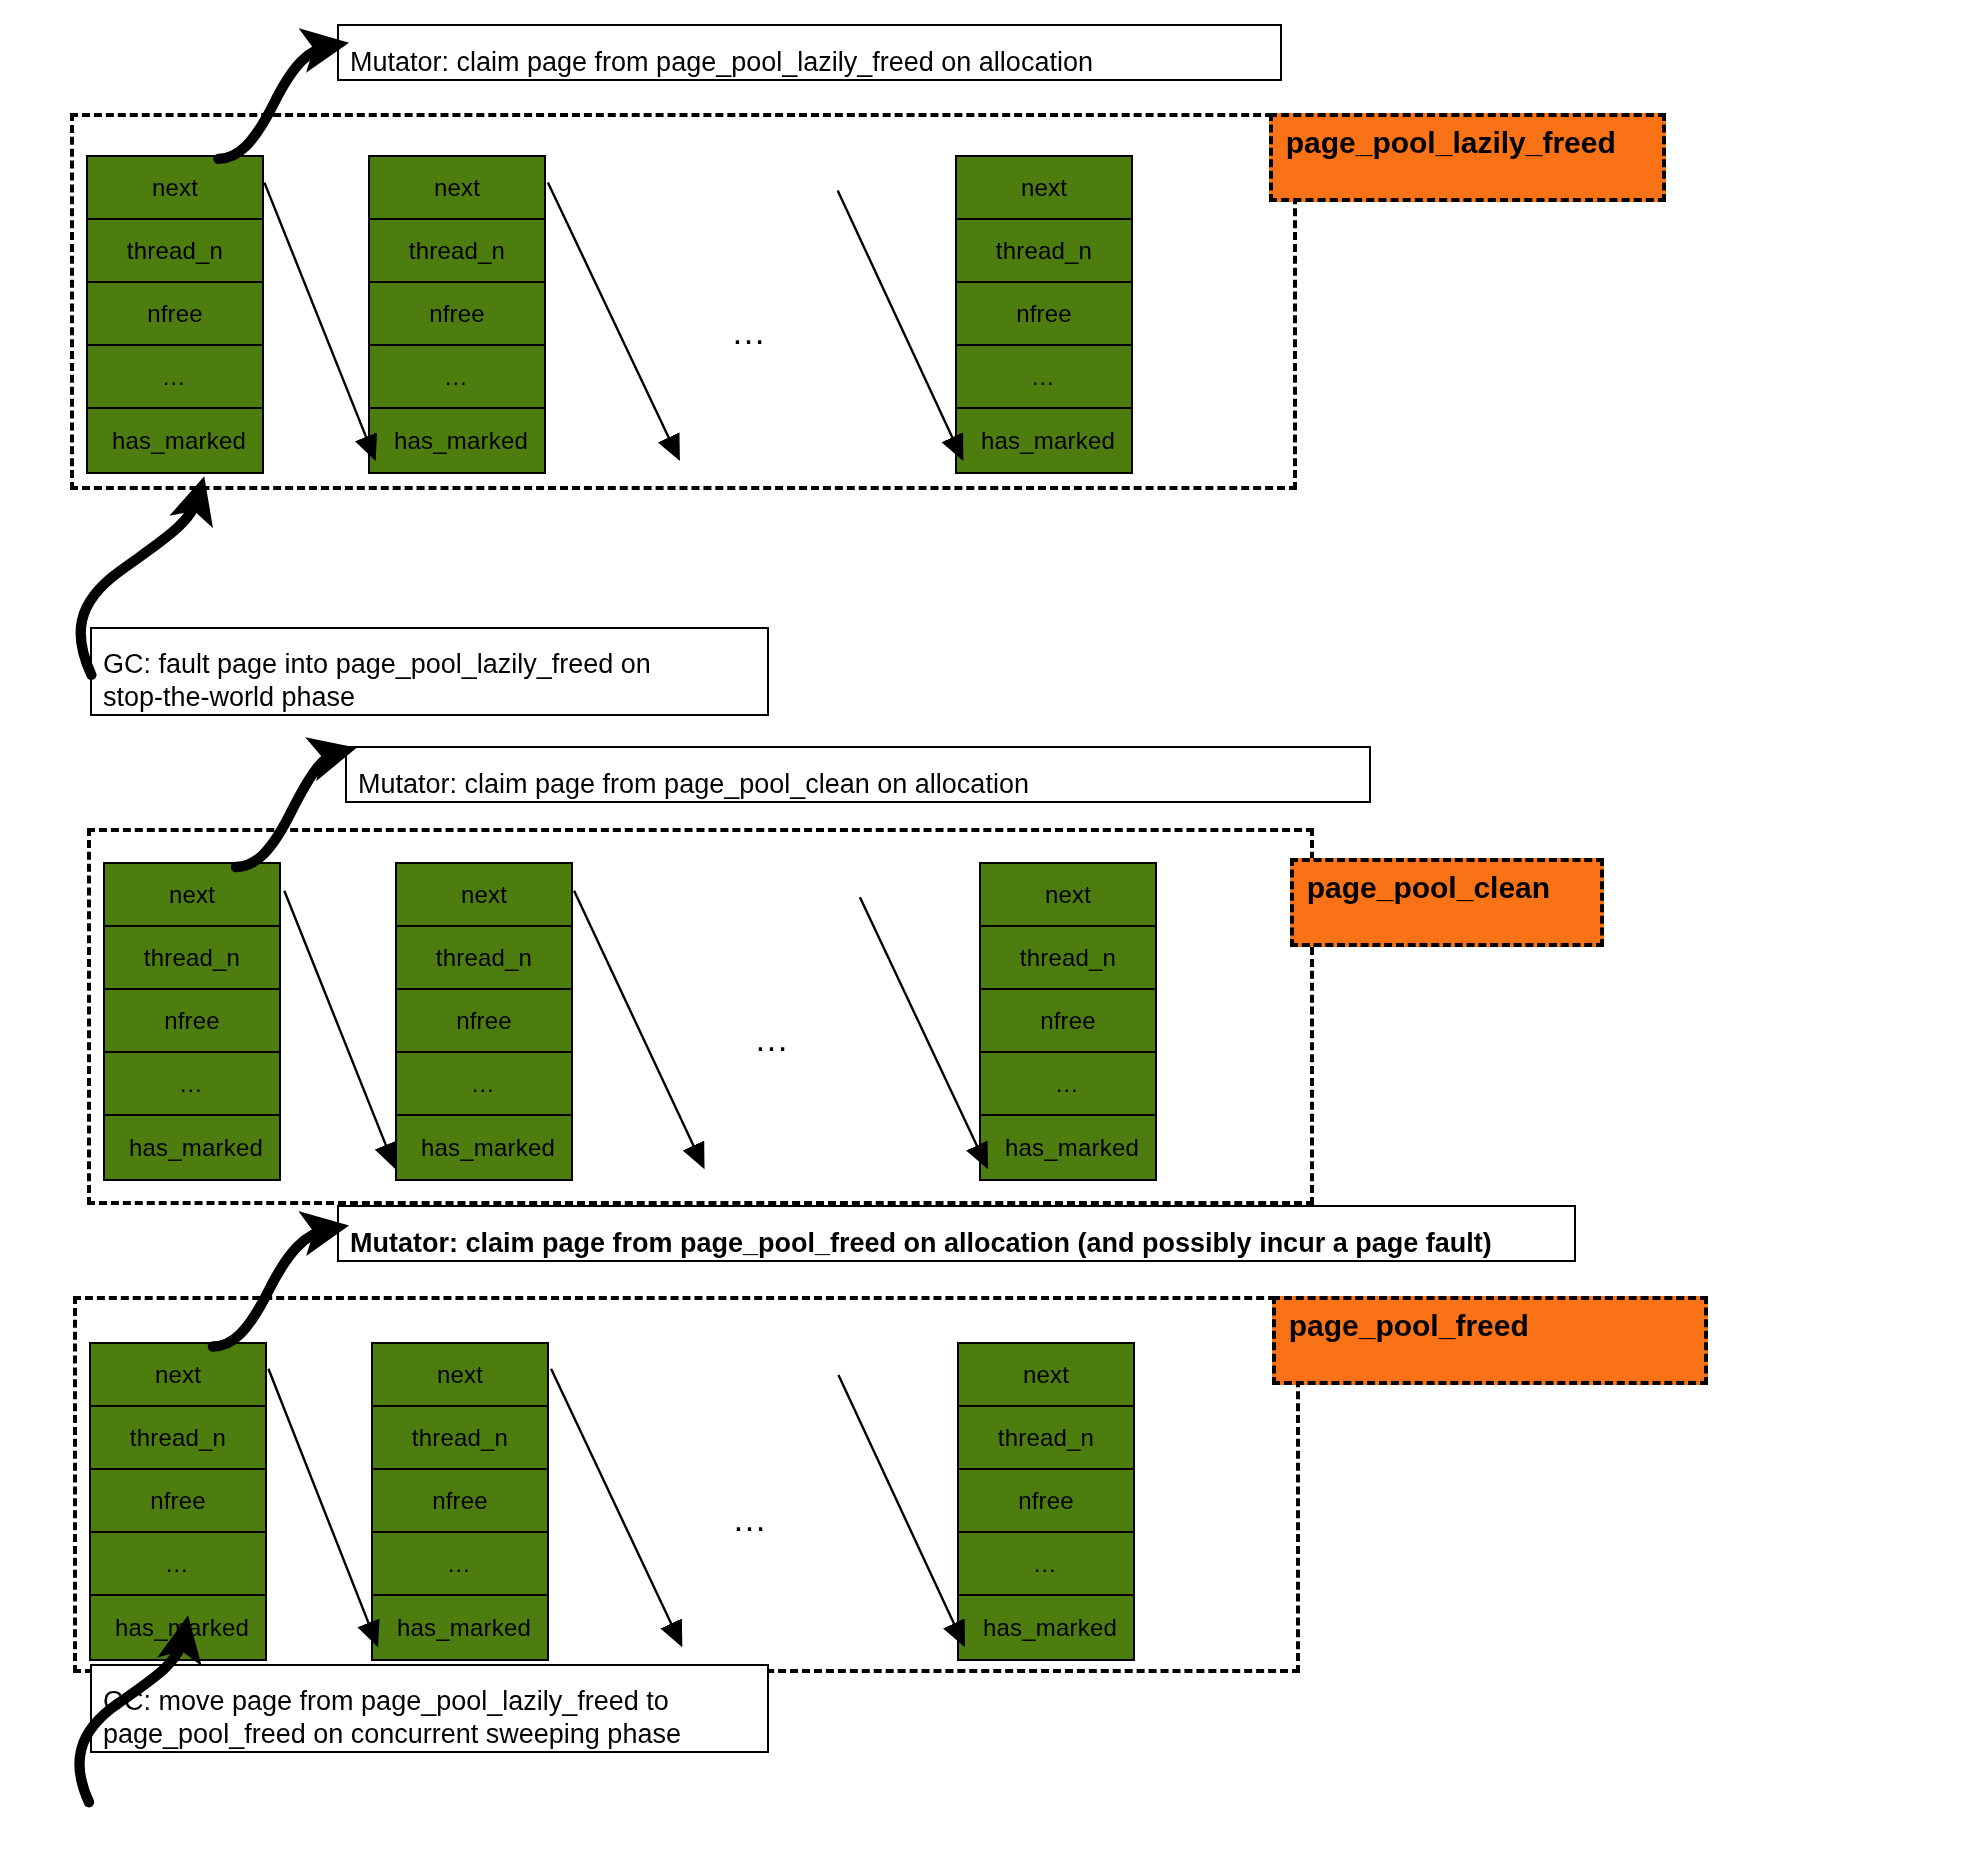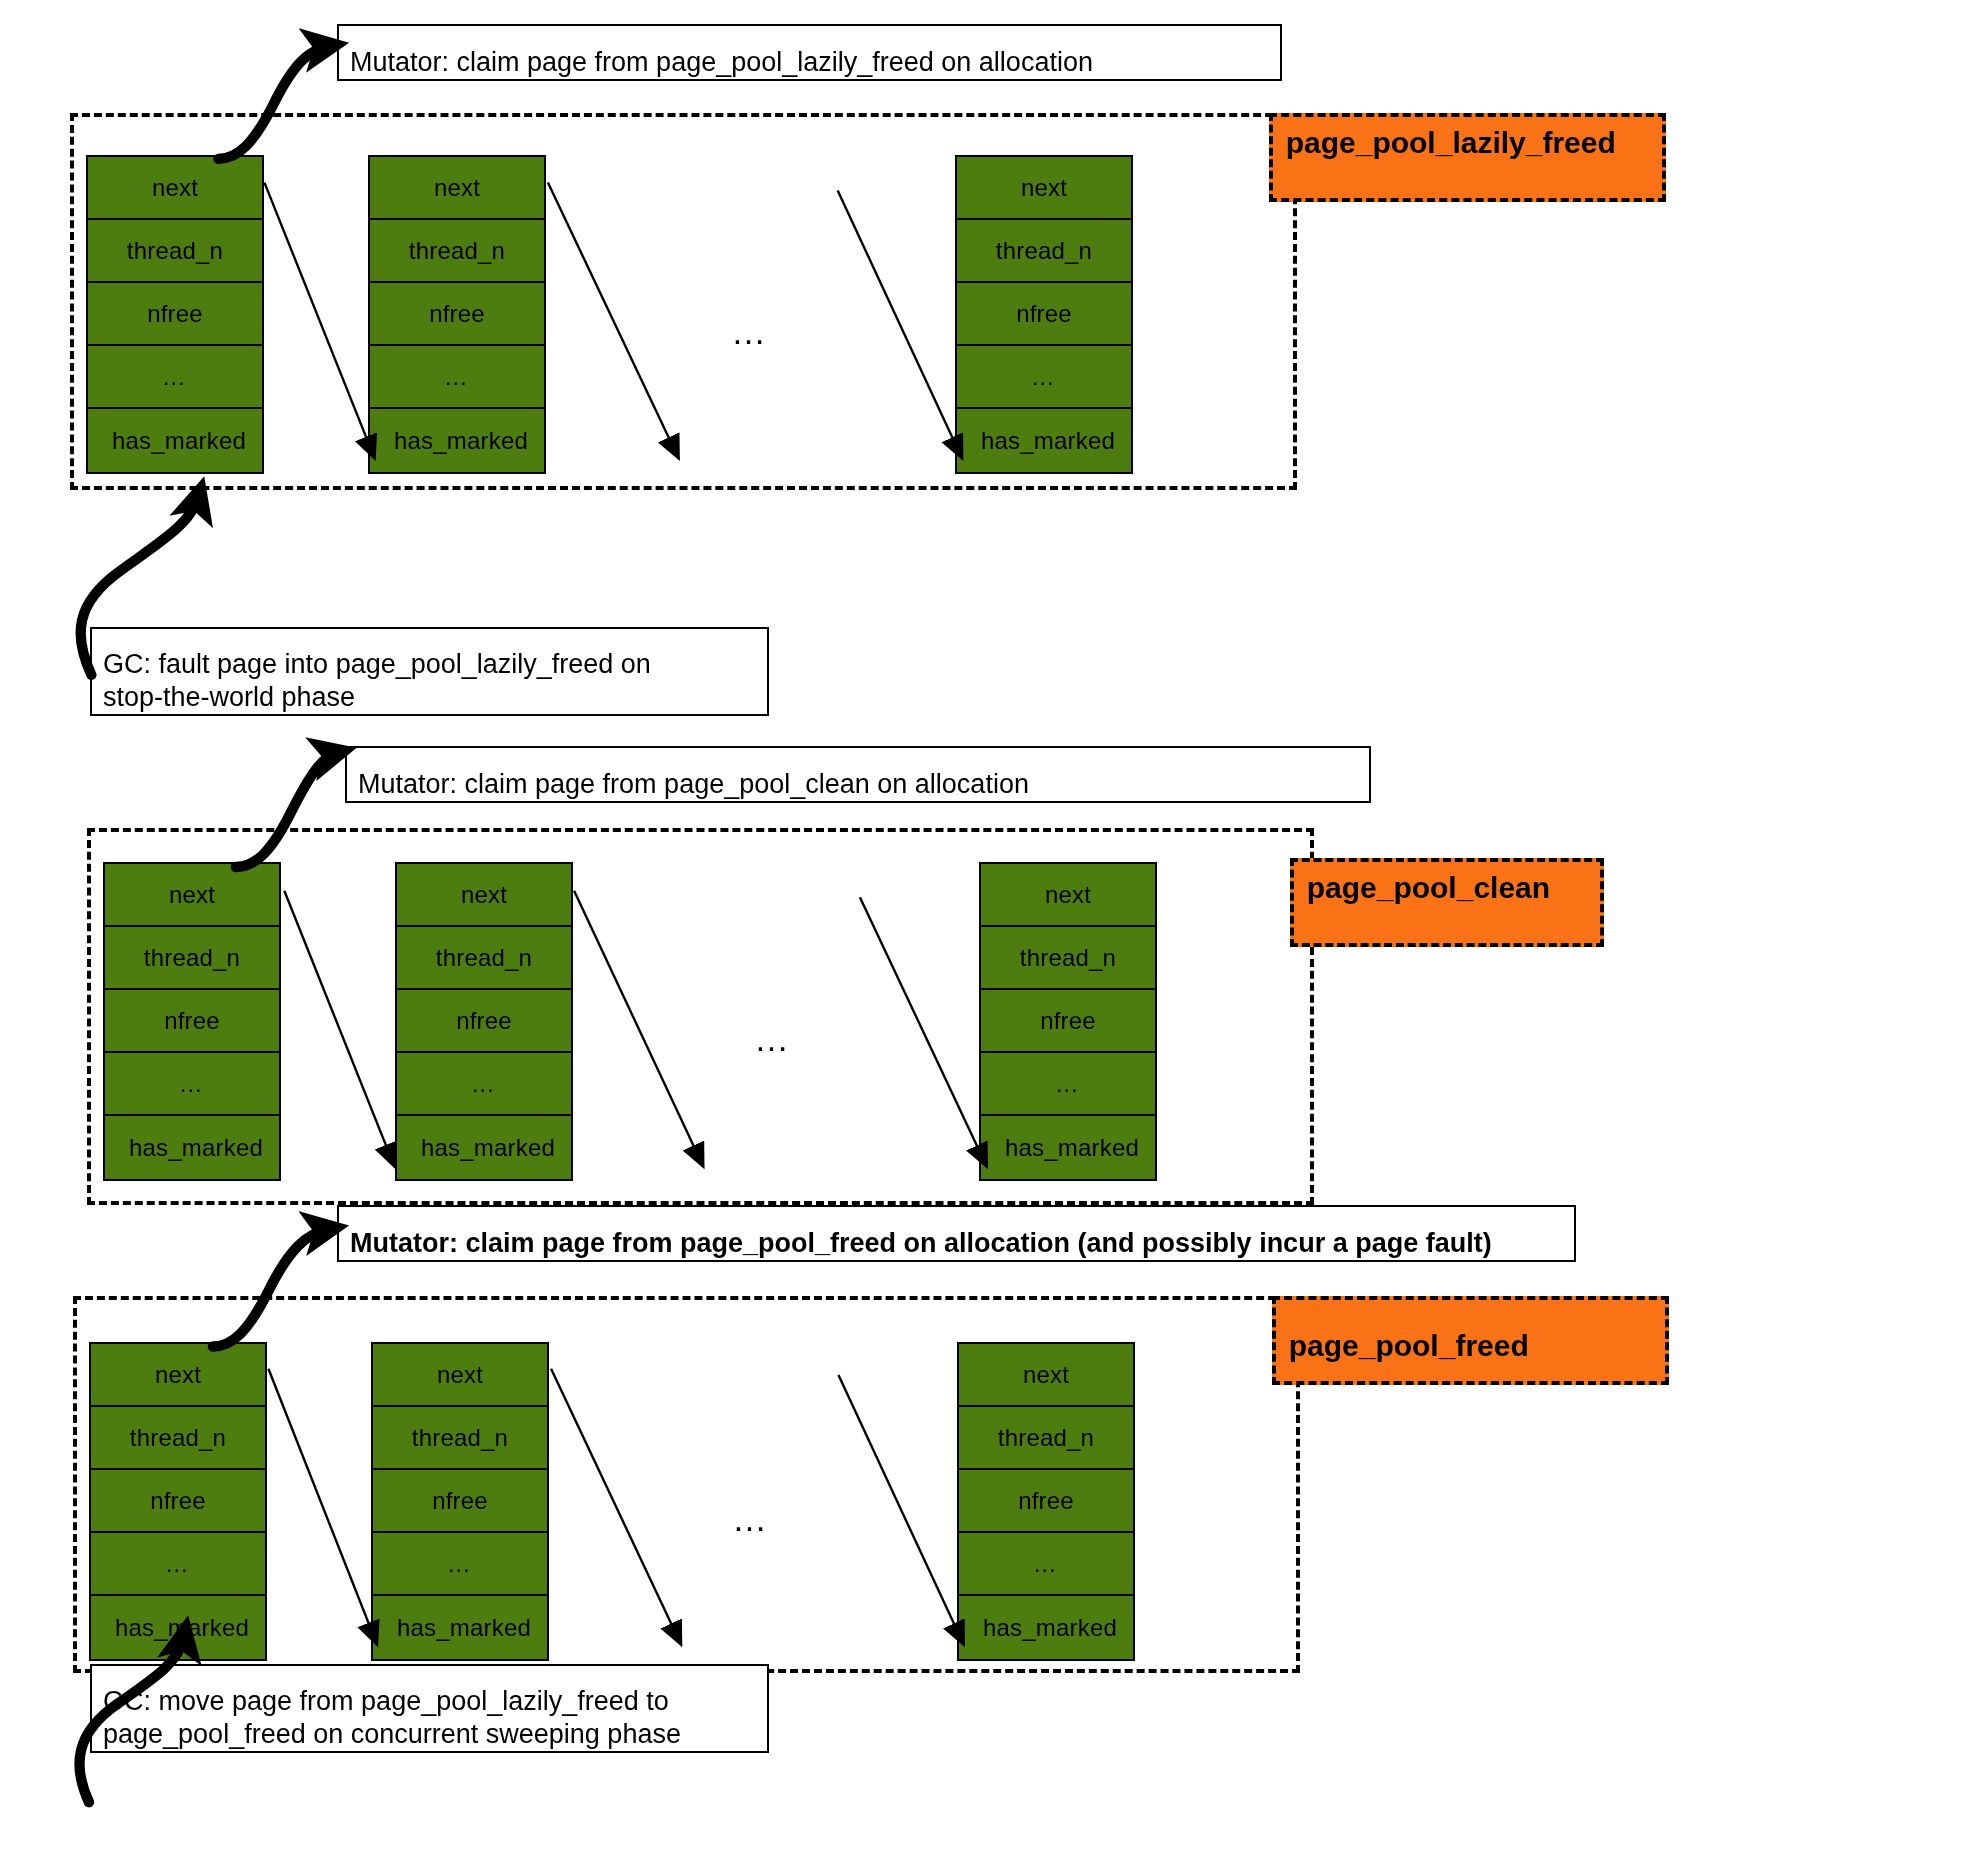--- a/index.html
+++ b/index.html
@@ -201,21 +201,21 @@
   </div>
 
   <div class="gap-dots" style="left:754px; top:1021px;">…</div>
 
   <div class="callout" style="left:337px; top:1205px; width:1239px; height:57px;font-weight:bold;">
     <span class="callout-text">Mutator: claim page from page_pool_freed on allocation (and possibly incur a page fault)</span>
   </div>
 
   <div class="pool-container" style="left:73px; top:1296px; width:1227px; height:377px;"></div>
 
-  <div class="pool-label" style="left:1272px; top:1296px; width:397px; height:89px;align-items:center;">
+  <div class="pool-label" style="left:1272px; top:1296px; width:436px; height:89px;">
     <span class="pool-label-text">page_pool_freed</span>
   </div>
 
   <div class="struct" style="left:89px; top:1342px;">
     <div class="struct-row">next</div>
     <div class="struct-row">thread_n</div>
     <div class="struct-row">nfree</div>
     <div class="struct-row dots">…</div>
     <div class="struct-row">has_marked</div>
   </div>

